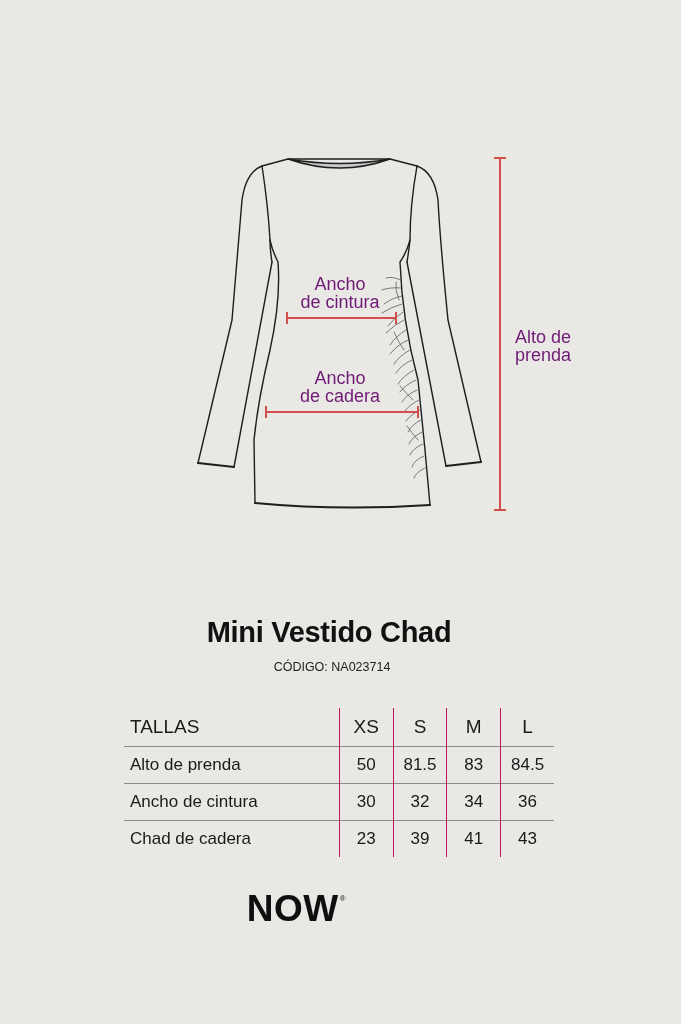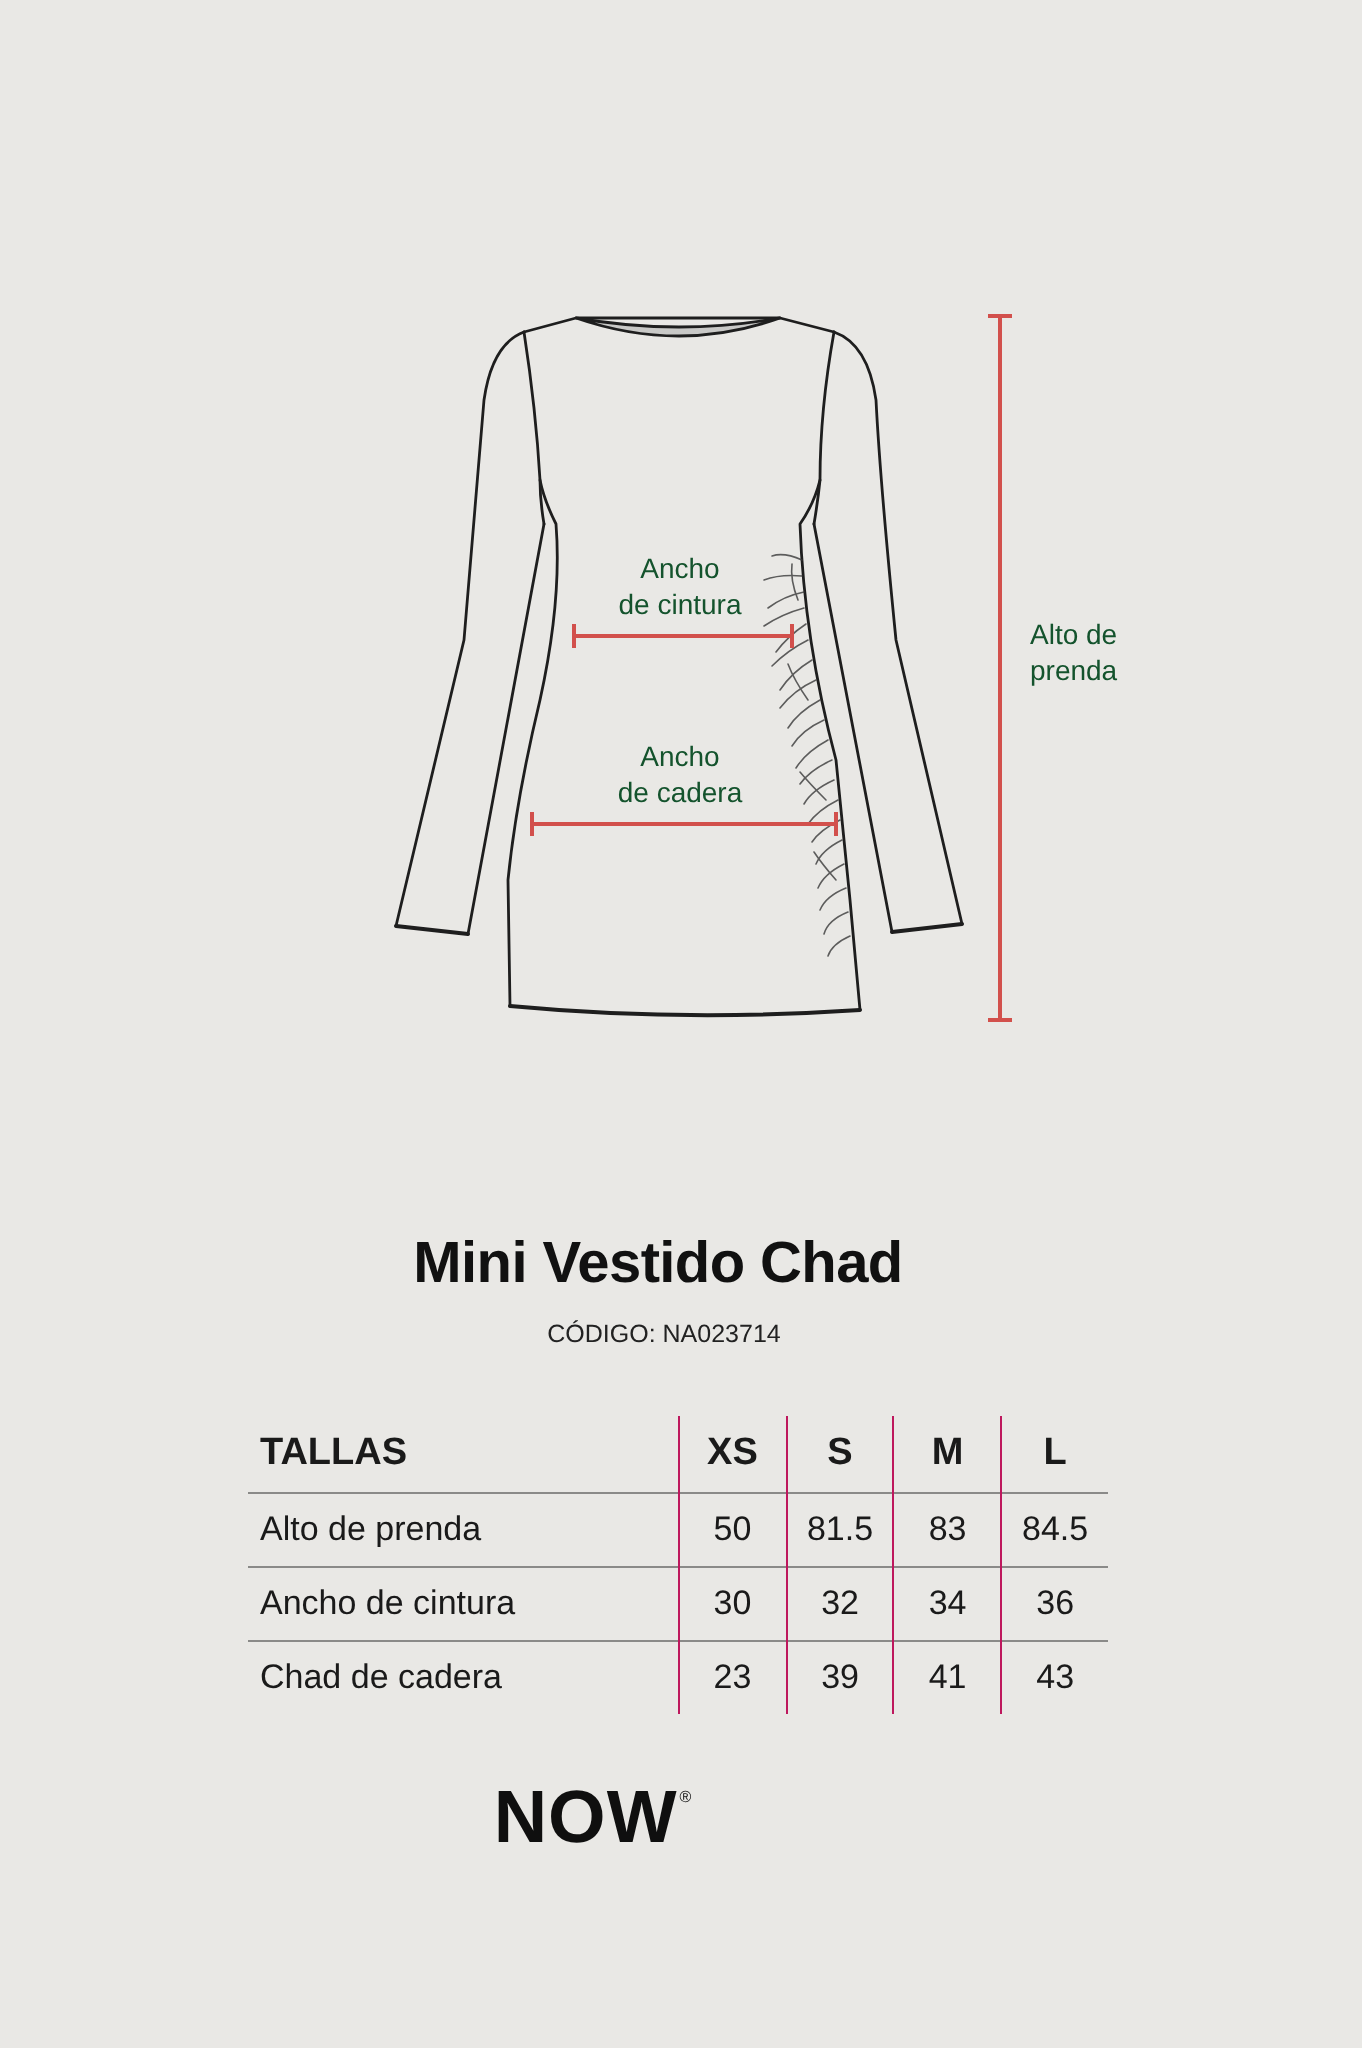--- a/index.html
+++ b/index.html
@@ -22,29 +22,29 @@
       width: 681px;
       height: 560px;
     }
     .sketch svg {
       position: absolute;
       left: 0;
       top: 0;
     }
     .label {
       position: absolute;
-      font-size: 14px;
+      font-size: 18px;
       line-height: 18px;
-      color: #14532d;
+      color: #701a75;
       text-align: center;
     }
     .label span { display: block; }
     .label-waist { left: 290px; top: 275px; width: 100px; }
     .label-hip { left: 290px; top: 369px; width: 100px; }
-    .label-length { left: 515px; top: 308px; text-align: left; width: 80px; }
+    .label-length { left: 515px; top: 328px; text-align: left; width: 80px; }
 
     .title {
       position: absolute;
       left: 0;
       width: 658px;
       top: 616px;
       text-align: center;
       font-size: 29px;
       font-weight: 700;
       letter-spacing: -0.3px;
@@ -67,21 +67,21 @@
       width: 430px;
       border-collapse: collapse;
       font-size: 17px;
     }
     table.sizes th, table.sizes td {
       padding: 0;
       height: 36px;
       color: #1a1a1a;
     }
     table.sizes th {
-      font-weight: 700;
+      font-weight: 400;
       font-size: 19px;
       text-align: center;
       height: 38px;
       margin-left: 38px;
     }
     table.sizes th.first {
       text-align: left;
       padding-left: 6px;
     }
     table.sizes td.rowlabel {

